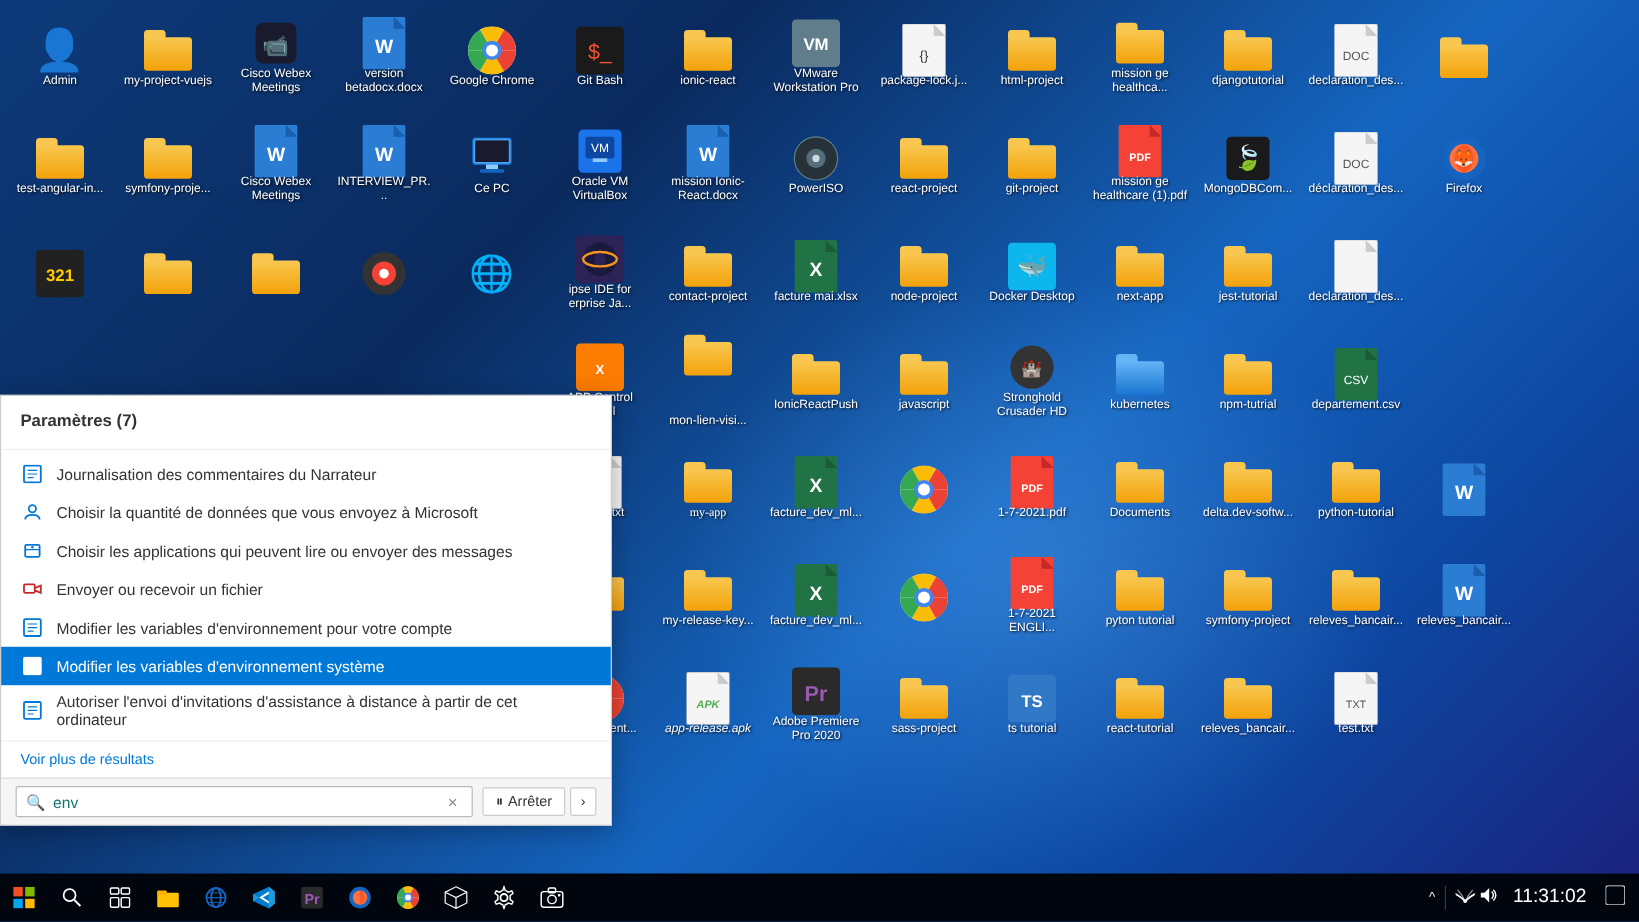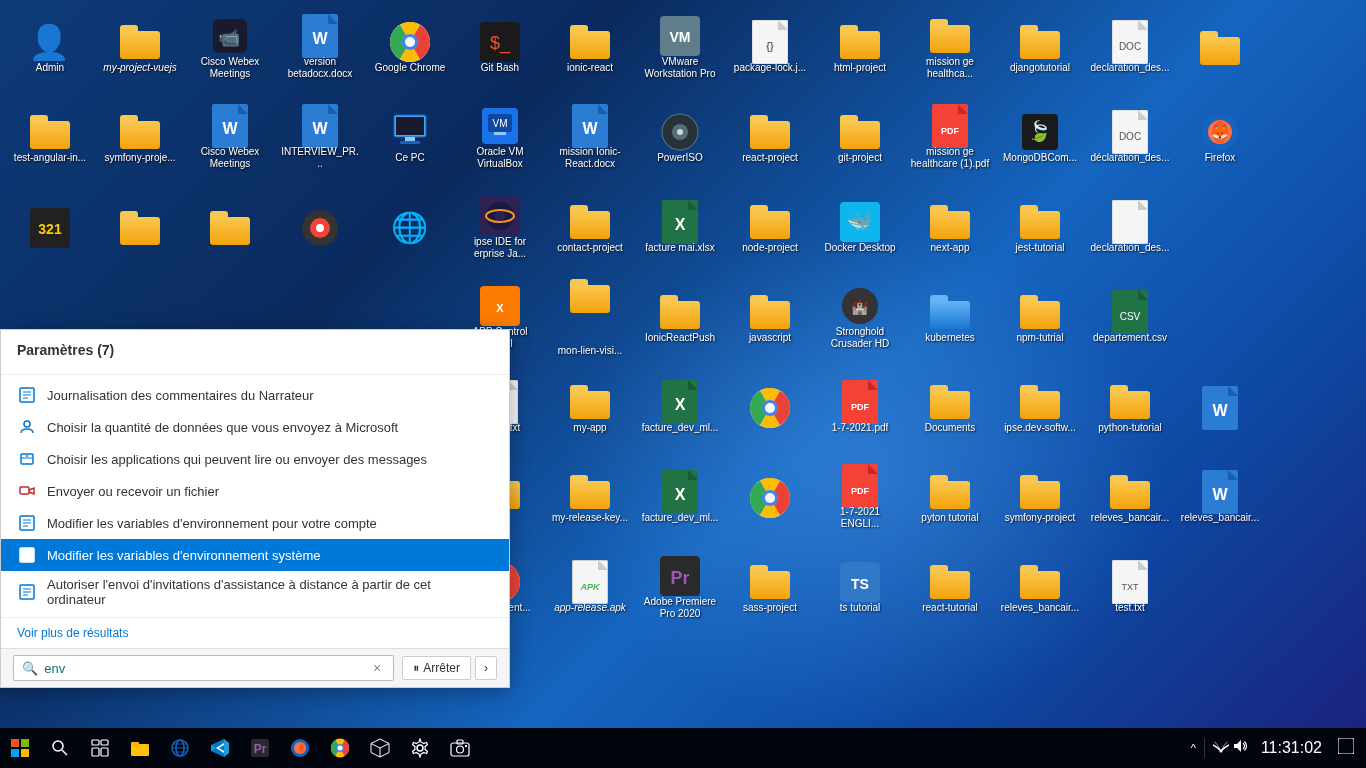--- a/index.html
+++ b/index.html
@@ -288,21 +288,21 @@
 
   <div style="position:absolute; top:5px; left:5px; display:flex; flex-wrap:nowrap; gap:0;">
 
     <div style="position:absolute; top:0; left:0; display:flex;">
 
       <div class="icon-item" style="width:90px;">
         <div class="icon-box" style="font-size:34px;">👤</div>
         <div class="icon-label">Admin</div>
       </div>
 
-      <div class="icon-item" style="width:90px;font-style:italic;">
+      <div class="icon-item" style="width:90px;">
         <div class="icon-box">
             <div class="folder-icon"></div>
           </div>
         <div class="icon-label">my-project-vuejs</div>
       </div>
 
       <div class="icon-item" style="width:90px;">
         <div class="icon-box" style="font-size:30px;">
           <svg width="38" height="38" viewBox="0 0 38 38">
             <rect x="2" y="2" width="34" height="34" rx="6" fill="#1a1a2e"></rect>
@@ -745,21 +745,21 @@
         <div class="icon-box">
           <svg width="36" height="44" viewBox="0 0 36 44">
             <rect x="0" y="0" width="36" height="44" rx="2" fill="#f5f5f5" stroke="#ccc"></rect>
             <polygon points="26,0 36,10 26,10" fill="#ccc"></polygon>
             <text x="18" y="30" text-anchor="middle" font-size="9" fill="#555">TXT</text>
           </svg>
         </div>
         <div class="icon-label">model.txt</div>
       </div>
 
-      <div class="icon-item" style="width:90px;">
+      <div class="icon-item" style="width:90px;font-family:Liberation Serif, serif;">
         <div class="icon-box">
             <div class="folder-icon"></div>
           </div>
         <div class="icon-label">my-app</div>
       </div>
 
       <div class="icon-item" style="width:90px;">
         <div class="icon-box">
           <svg width="36" height="44" viewBox="0 0 36 44">
             <rect x="0" y="0" width="36" height="44" rx="2" fill="#217346"></rect>
@@ -802,21 +802,21 @@
         <div class="icon-box">
             <div class="folder-icon"></div>
           </div>
         <div class="icon-label">Documents</div>
       </div>
 
       <div class="icon-item" style="width:90px;">
         <div class="icon-box">
             <div class="folder-icon"></div>
           </div>
-        <div class="icon-label">ipse.dev-softw...</div>
+        <div class="icon-label">delta.dev-softw...</div>
       </div>
 
       <div class="icon-item" style="width:90px;">
         <div class="icon-box">
             <div class="folder-icon"></div>
           </div>
         <div class="icon-label">python-tutorial</div>
       </div>
 
       <div class="icon-item" style="width:90px;">

